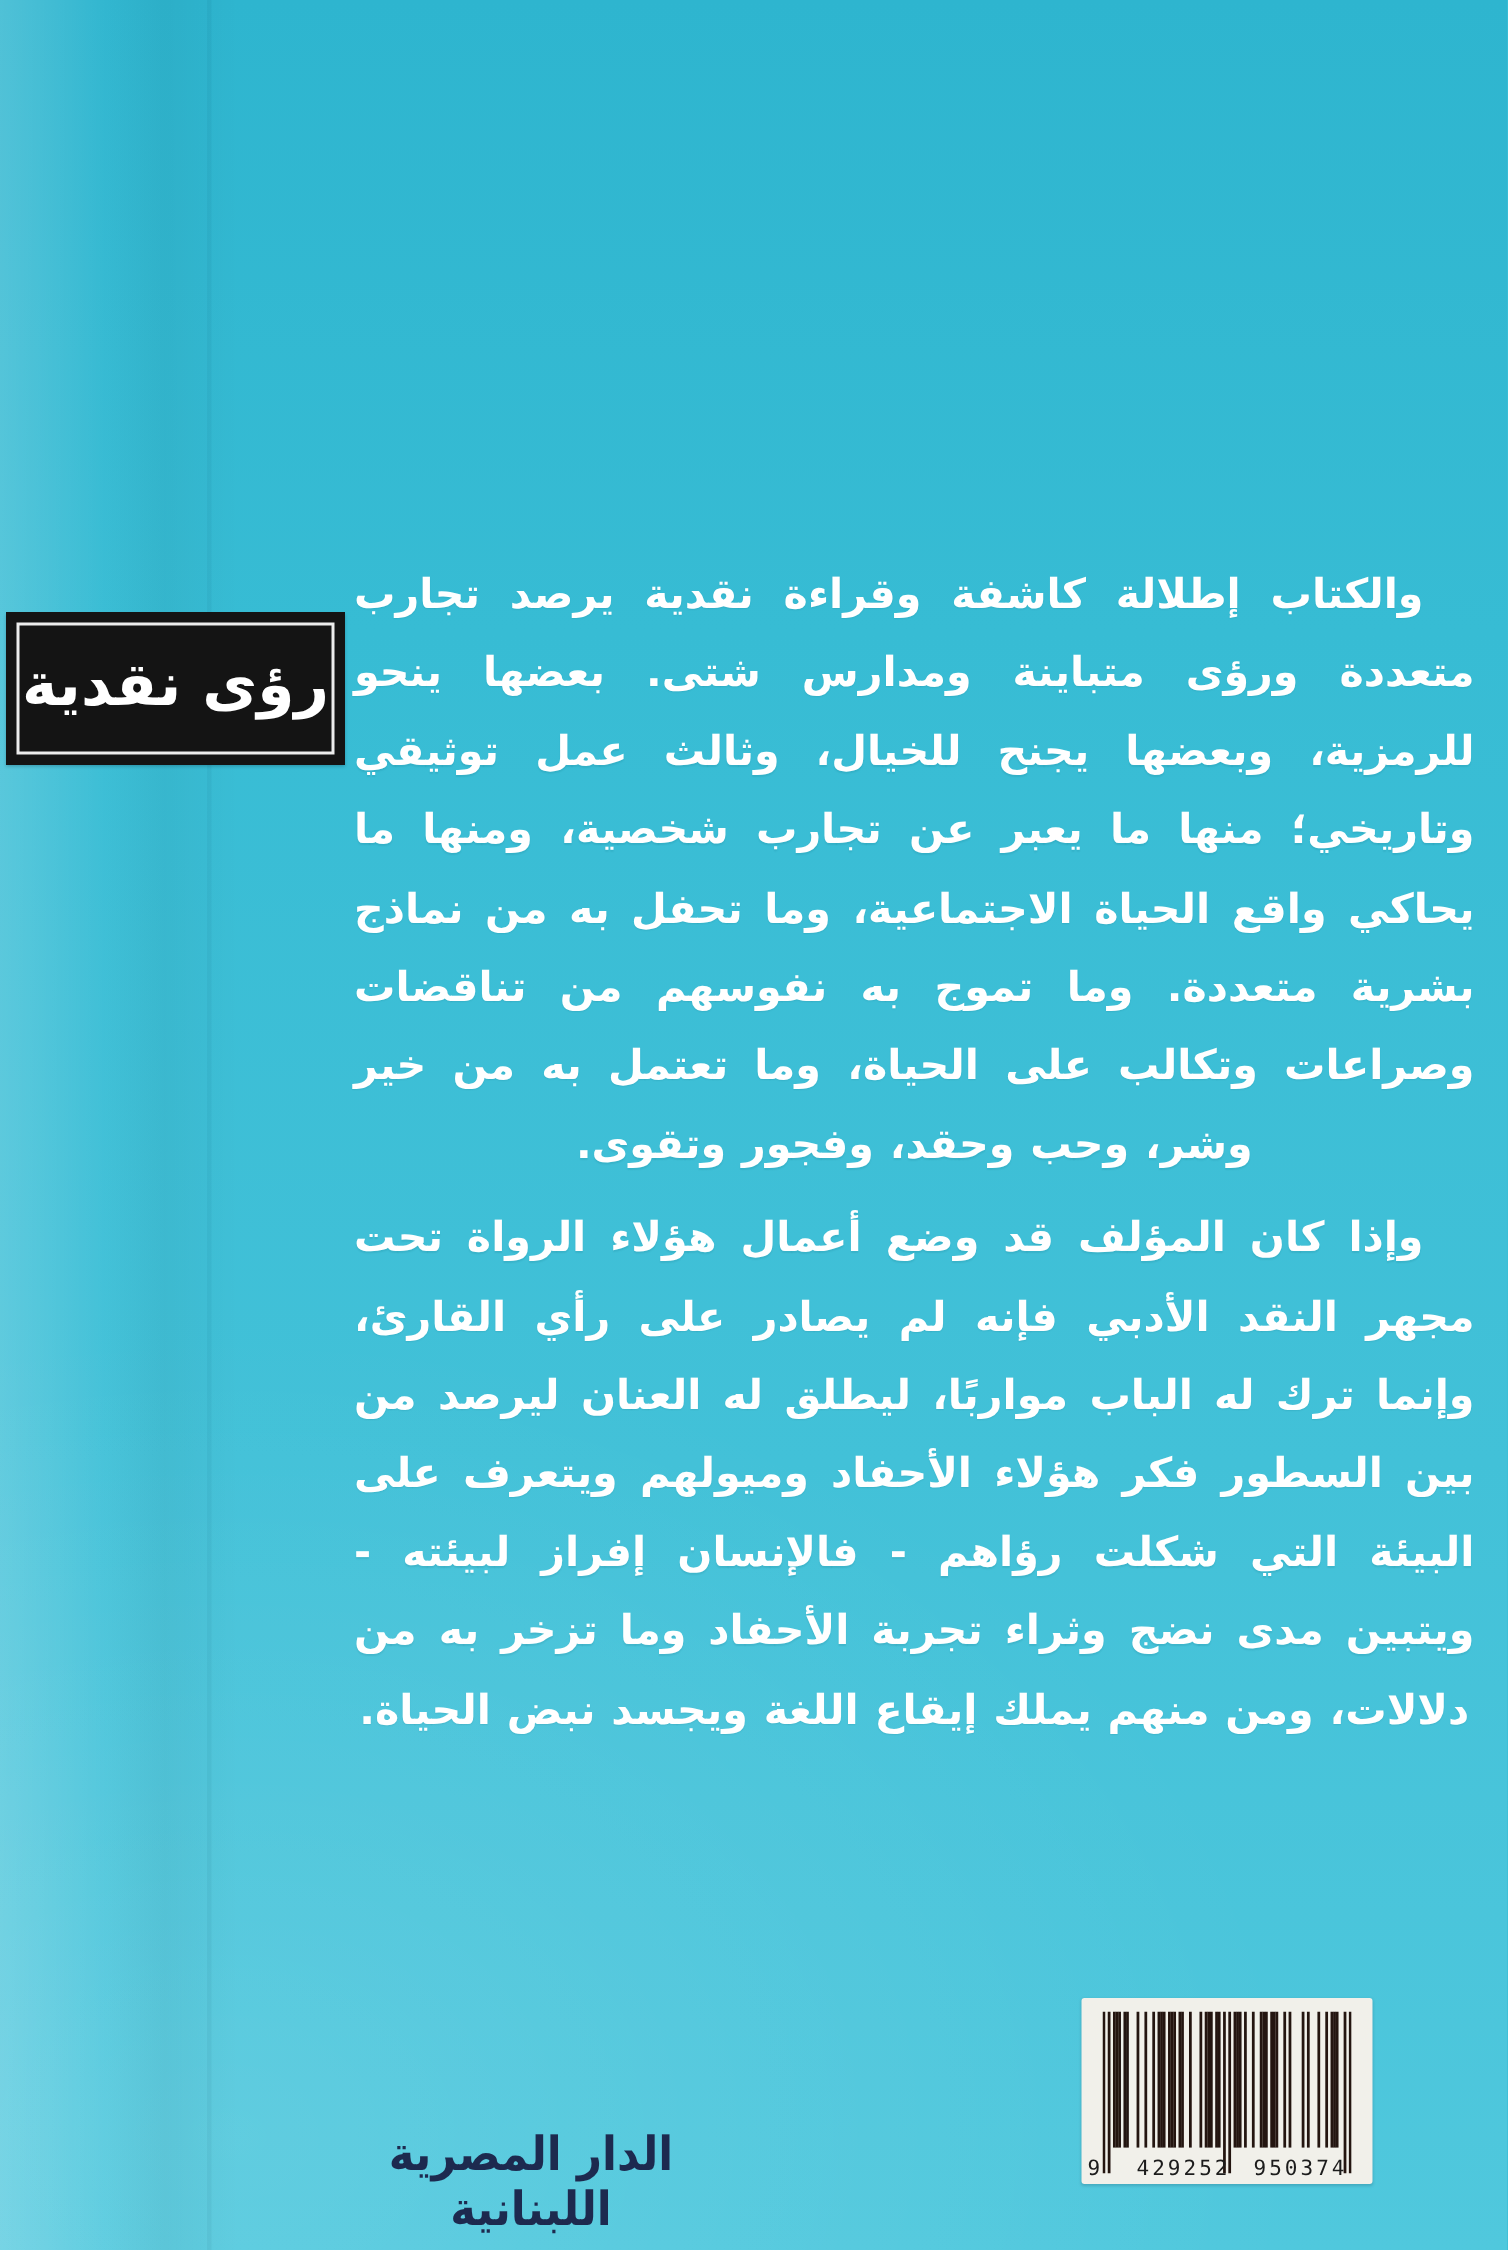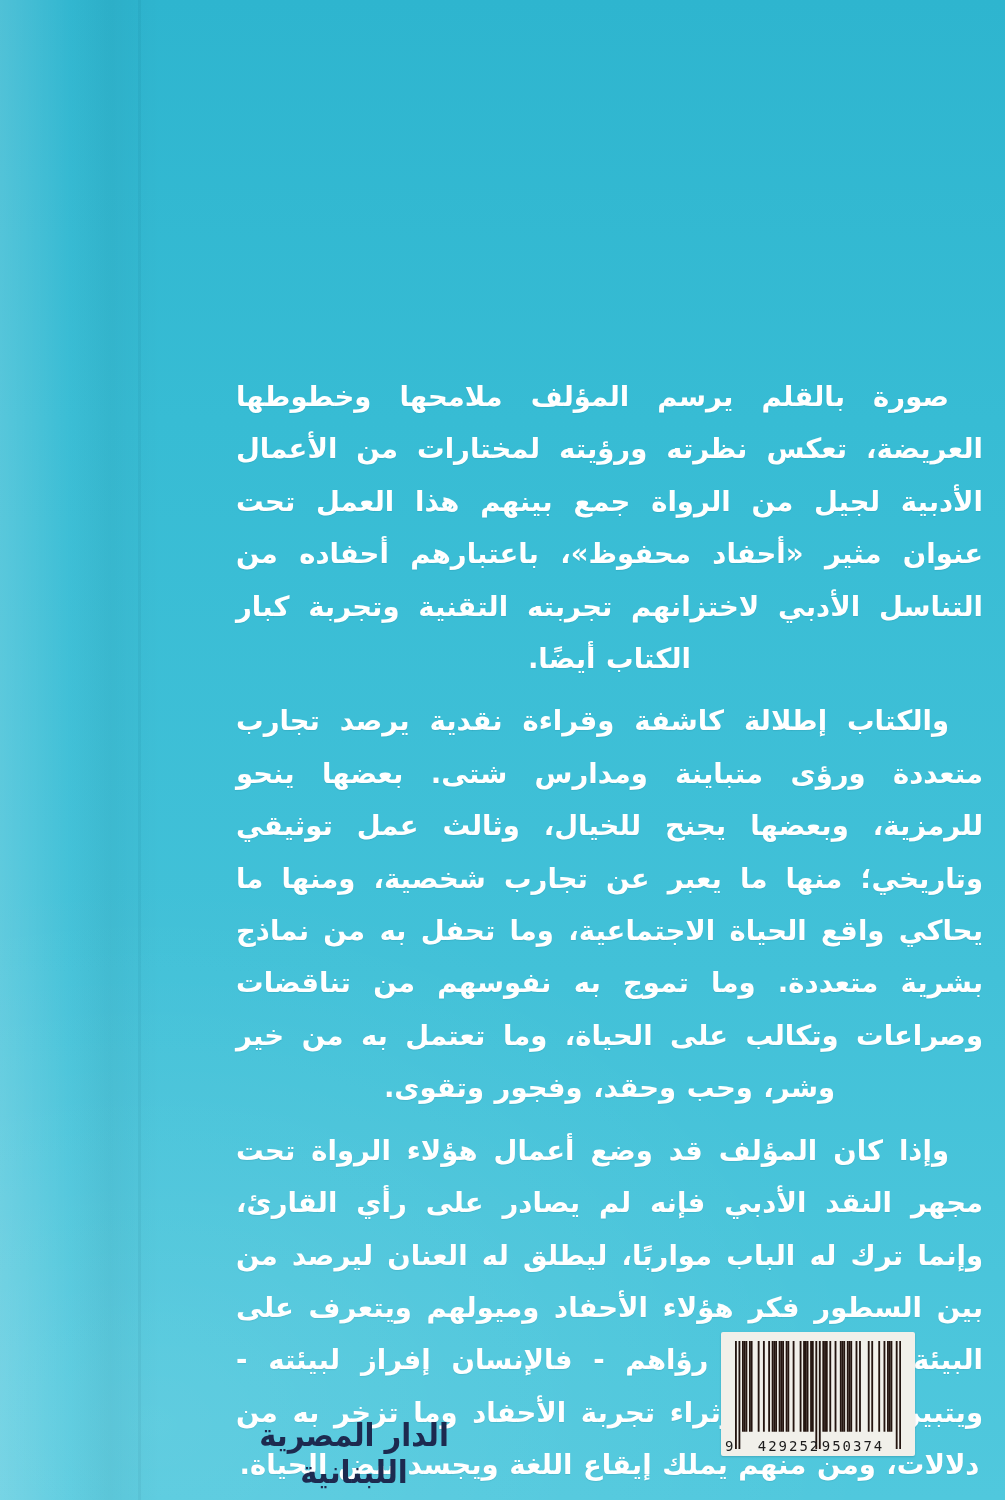--- a/index.html
+++ b/index.html
@@ -67,31 +67,33 @@
     position:absolute;left:14px;right:14px;top:9px;bottom:7px;
   }
   .barcode svg{width:100%;height:100%;display:block;}
   .barcode .digit{
     position:absolute;bottom:3px;
     font-family:"DejaVu Sans Mono",monospace;
     font-size:14px;color:#1c1c1c;line-height:1;
   }
   .barcode .d-first{left:4px;}
   .barcode .d-g1{left:32px;width:72px;text-align:center;letter-spacing:2px;}
-  .barcode .d-g2{right:22px;width:80px;text-align:center;letter-spacing:2px;}
+  .barcode .d-g2{right:8px;width:80px;text-align:center;letter-spacing:2px;}
 </style>
 </head>
 <body>
 
 <div class="cover">
   <div class="fold"></div>
 
+  <div class="series-label">
+    <span>رؤى نقدية</span>
+  </div>
 
   <div class="blurb">
-    <p>صورة بالقلم يرسم المؤلف ملامحها وخطوطها العريضة، تعكس نظرته ورؤيته لمختارات من الأعمال الأدبية لجيل من الرواة جمع بينهم هذا العمل تحت عنوان مثير «أحفاد محفوظ»، باعتبارهم أحفاده من التناسل الأدبي لاختزانهم تجربته التقنية وتجربة كبار الكتاب أيضًا.</p>
     <p>والكتاب إطلالة كاشفة وقراءة نقدية يرصد تجارب متعددة ورؤى متباينة ومدارس شتى. بعضها ينحو للرمزية، وبعضها يجنح للخيال، وثالث عمل توثيقي وتاريخي؛ منها ما يعبر عن تجارب شخصية، ومنها ما يحاكي واقع الحياة الاجتماعية، وما تحفل به من نماذج بشرية متعددة. وما تموج به نفوسهم من تناقضات وصراعات وتكالب على الحياة، وما تعتمل به من خير وشر، وحب وحقد، وفجور وتقوى.</p>
     <p>وإذا كان المؤلف قد وضع أعمال هؤلاء الرواة تحت مجهر النقد الأدبي فإنه لم يصادر على رأي القارئ، وإنما ترك له الباب مواربًا، ليطلق له العنان ليرصد من بين السطور فكر هؤلاء الأحفاد وميولهم ويتعرف على البيئة التي شكلت رؤاهم - فالإنسان إفراز لبيئته - ويتبين مدى نضج وثراء تجربة الأحفاد وما تزخر به من دلالات، ومن منهم يملك إيقاع اللغة ويجسد نبض الحياة.</p>
 
   </div>
 
   <div class="publisher">الدار المصرية اللبنانية</div>
 
   <div class="barcode">
     <div class="bars">
       <svg id="barcode-svg" viewBox="0 0 95 100" preserveAspectRatio="none">

